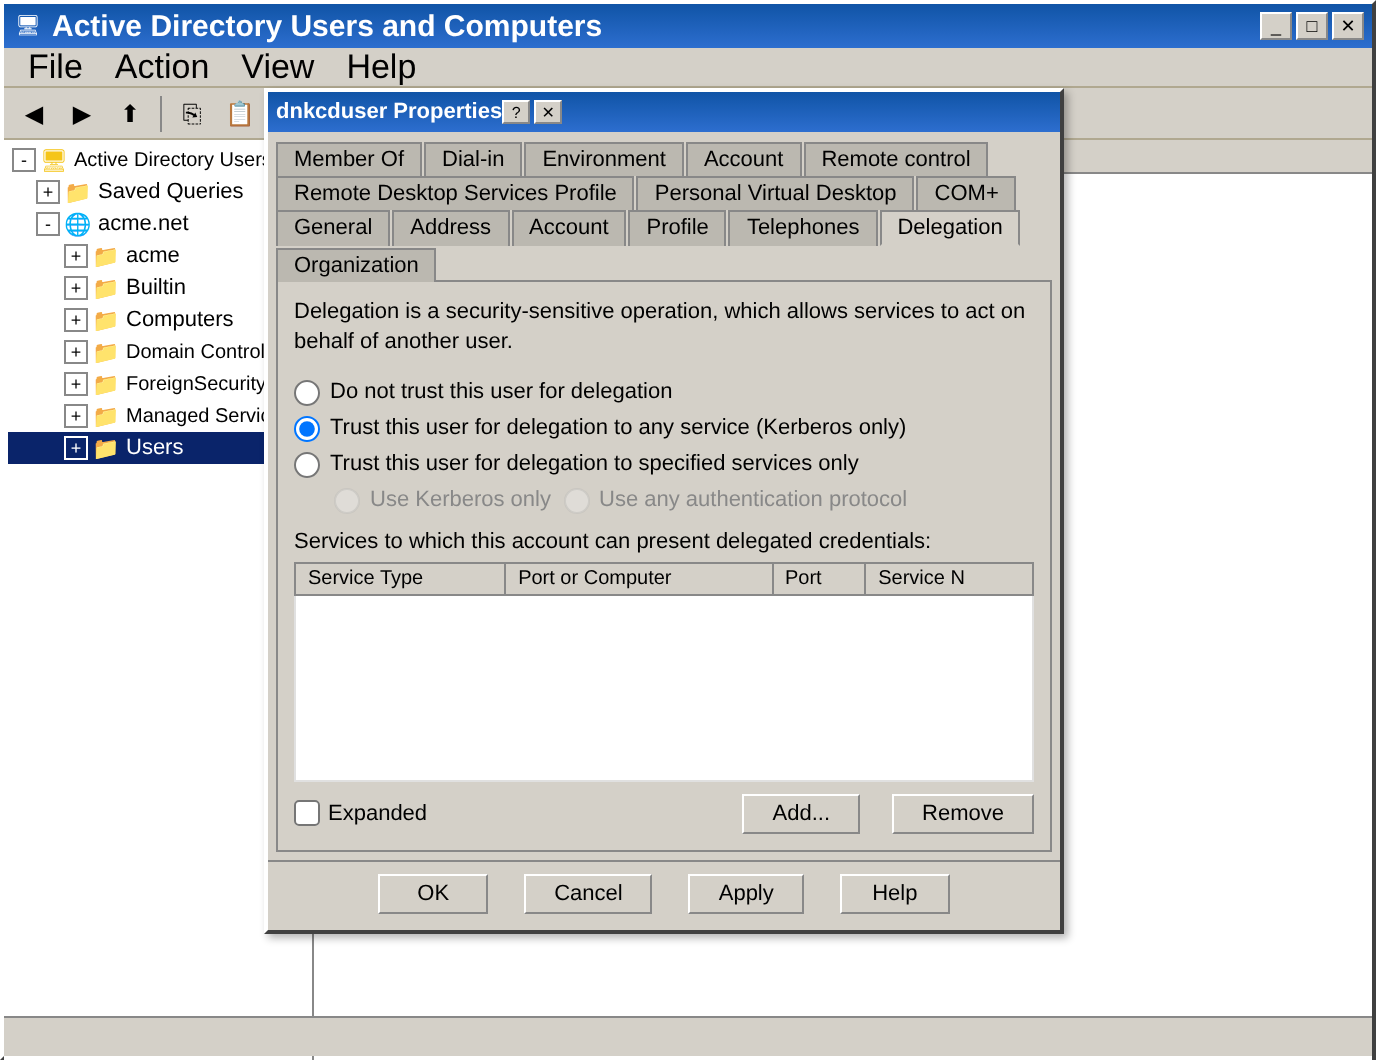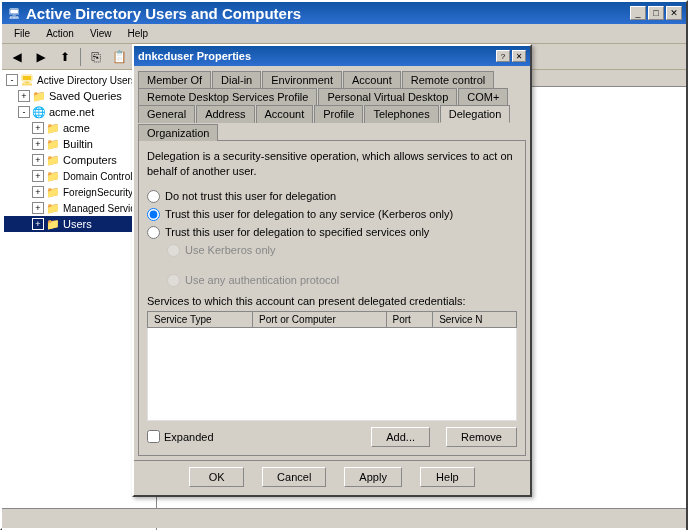--- a/index.html
+++ b/index.html
@@ -69,21 +69,21 @@
     .menu-bar {
       background: #d4d0c8;
       height: 20px;
       display: flex;
       align-items: center;
       padding: 0 4px;
       border-bottom: 1px solid #b0a890;
     }
     .menu-item {
       padding: 2px 8px;
-      font-size: 10px;
+      font-size: 17px;
       cursor: pointer;
     }
 
     
     .toolbar {
       background: #d4d0c8;
       height: 26px;
       display: flex;
       align-items: center;
       padding: 0 4px;
@@ -194,21 +194,21 @@
       border-right-color: #404040;
       border-bottom-color: #404040;
       box-shadow: 2px 2px 4px rgba(0,0,0,0.3);
     }
     .dialog-title-bar {
       background: linear-gradient(to bottom, #1054a6, #2d6ecf);
       color: white;
       height: 20px;
       display: flex;
       align-items: center;
-      justify-content: space-between;
+      justify-content: flex-start;
       padding: 0 4px;
     }
     .dialog-title-text {
       font-size: 11px;
       font-weight: bold;
     }
     .dialog-title-controls {
       display: flex; gap: 2px;
     }
     .dialog-btn-small {
@@ -279,22 +279,22 @@
     }
     .radio-item.disabled {
       color: #888;
     }
     .radio-item.disabled input {
       opacity: 0.5;
     }
     .sub-radio-group {
       margin-left: 20px;
       display: flex;
-      flex-direction: column;
-      gap: 17px;
+      flex-direction: row;
+      gap: 6px;
     }
 
     
     .services-label {
       font-size: 11px;
       margin-bottom: 4px;
       color: #000;
     }
     .services-table {
       width: 100%;

